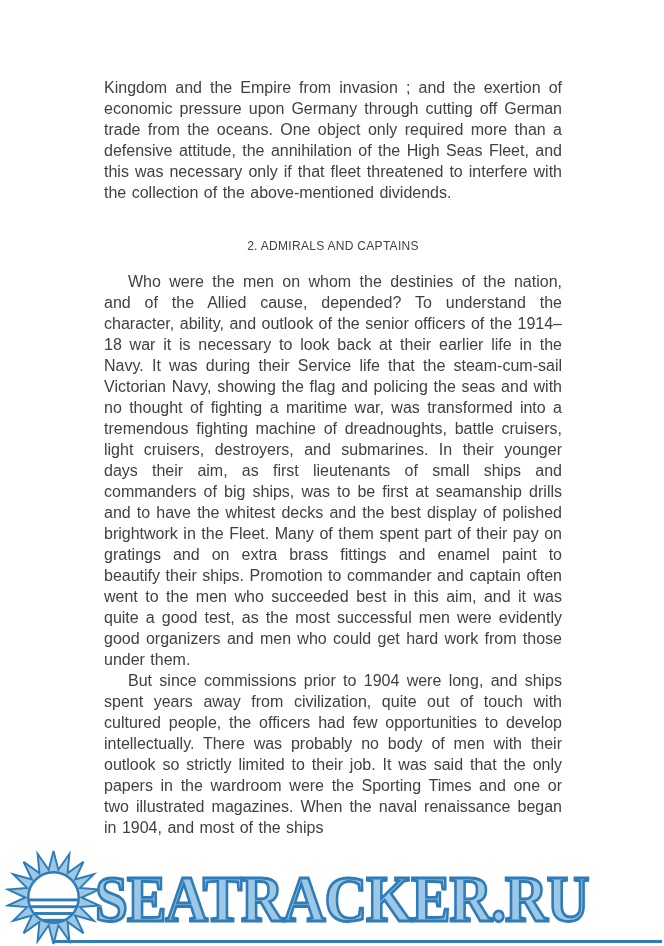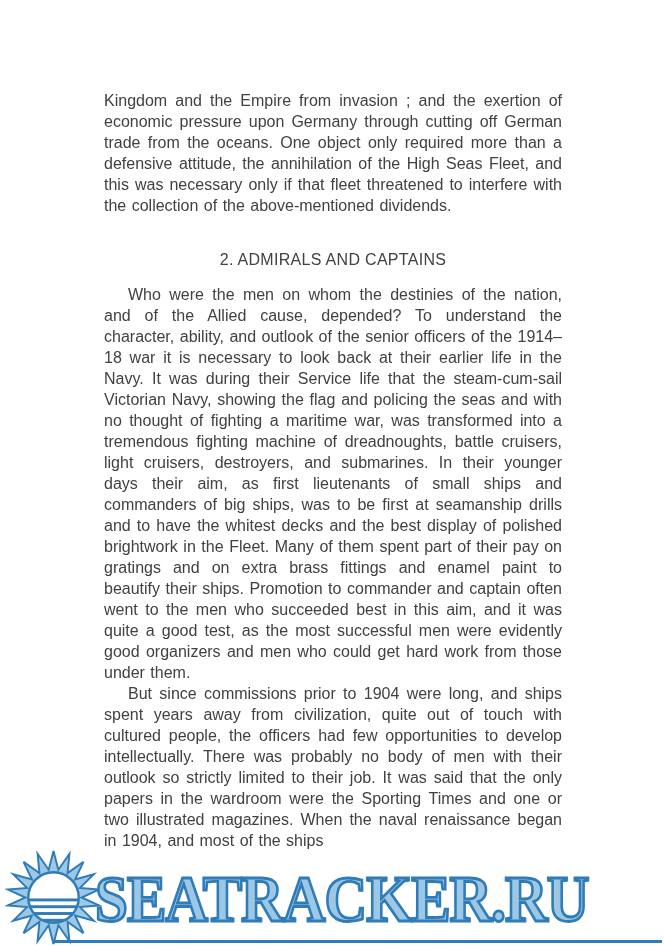--- a/index.html
+++ b/index.html
@@ -15,37 +15,37 @@
     font-family: "Liberation Sans", "DejaVu Sans", sans-serif;
   }
   .page {
     position: absolute;
     inset: 0;
     background: #ffffff;
   }
   .text-block {
     position: absolute;
     left: 104px;
-    top: 90px;
+    top: 77px;
     width: 458px;
     font-size: 16px;
     line-height: 21px;
     color: #414141;
     text-align: justify;
   }
   .para {
     margin: 0;
     word-spacing: 1px;
   }
   .para.indent {
     text-indent: 24px;
   }
   .heading {
     margin: 33px 0 14px 0;
-    font-size: 16px;
+    font-size: 12px;
     font-weight: normal;
     text-align: center;
     letter-spacing: 0.3px;
     color: #414141;
   }
   .ital { }
 
   
   .watermark {
     position: absolute;

